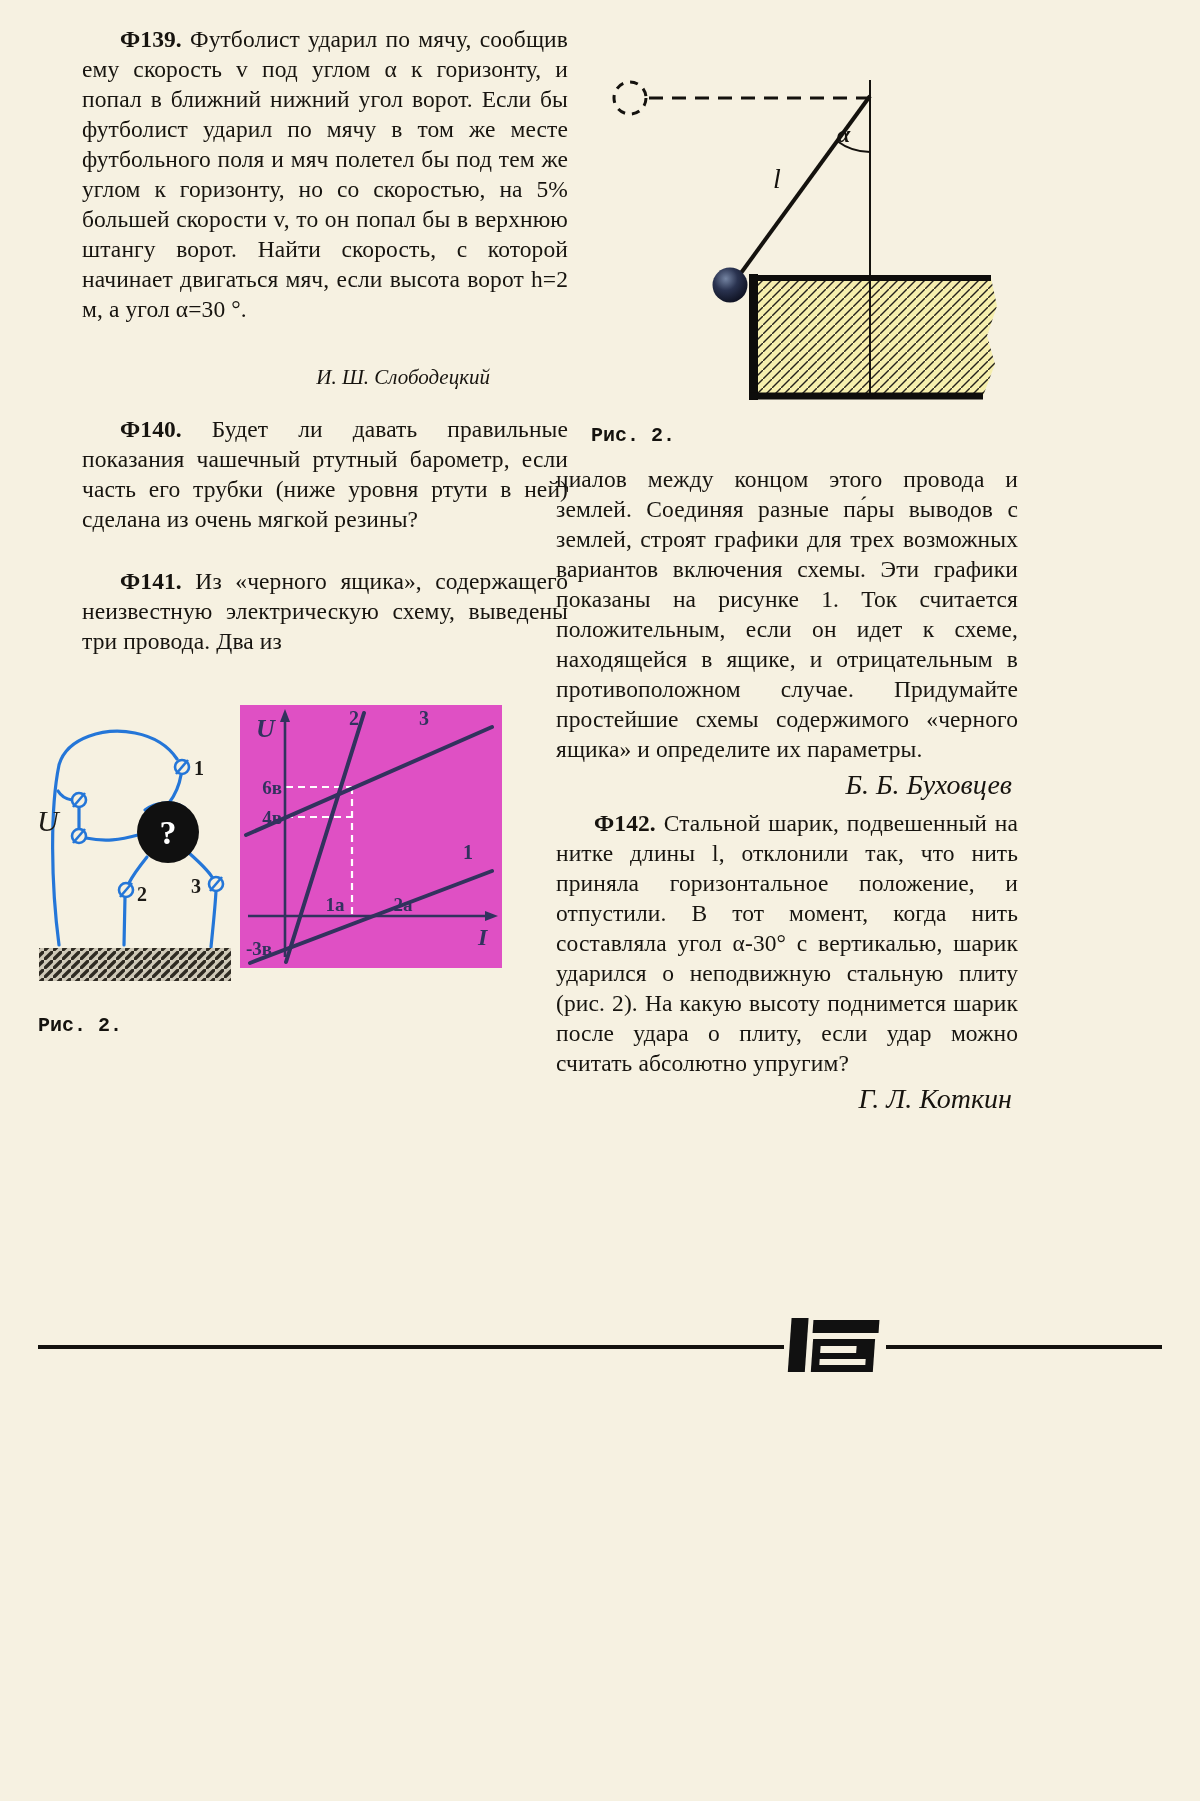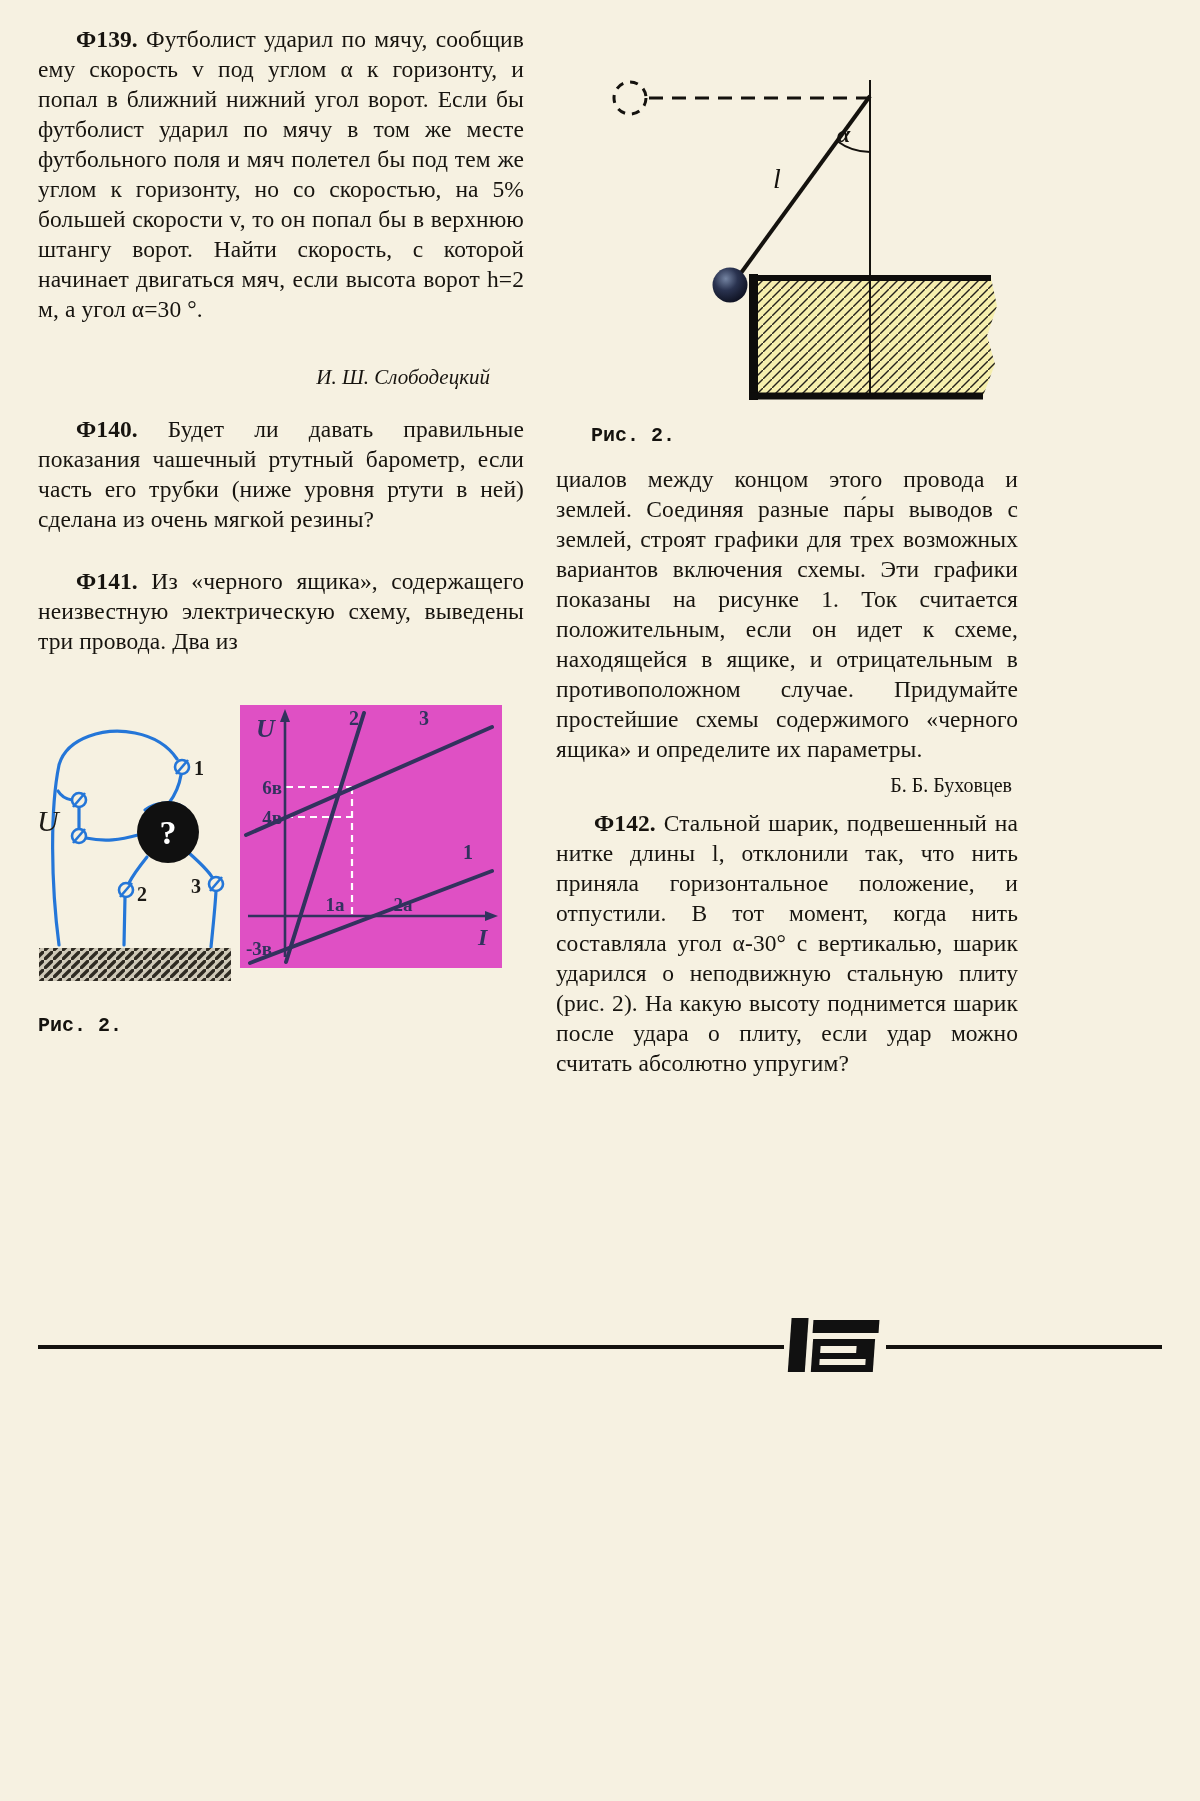--- a/index.html
+++ b/index.html
@@ -5,35 +5,35 @@
   html,body{margin:0;padding:0;background:#e8e4d6;}
   .page{
     position:relative;width:1200px;height:1801px;margin:0 auto;
     background:#f6f1e1;overflow:hidden;
     font-family:"Liberation Serif",serif;color:#17140f;
   }
   .para{
     position:absolute;left:38px;width:486px;text-align:justify;
     font-size:23.5px;line-height:30px;letter-spacing:0.1px;
   }
-  .indent{text-indent:38px;}
+  .indent{text-indent:38px;margin-left:44px;}
   .plabel{font-weight:bold;}
   .author{
     position:absolute;left:38px;width:452px;text-align:right;
     font-style:italic;font-size:21px;line-height:30px;
   }
   .caption{
     position:absolute;font-family:Liberation Mono, monospace;
     font-weight:bold;font-size:20px;color:#14120e;
   }
   .rcol{position:absolute;left:556px;top:464px;width:462px;}
   .fpara{text-align:justify;font-size:23.5px;line-height:30px;margin:0;letter-spacing:0.1px;}
   .fpara.ind{text-indent:38px;}
   .auth{
-    text-align:right;font-size:20px;line-height:30px;
+    text-align:right;font-style:italic;font-size:28px;line-height:30px;
     margin:6px 6px 8px 0;
   }
   .fig{position:absolute;}
   .rule{position:absolute;left:38px;top:1345px;width:1124px;height:4px;background:#14120e;}
   .logo-wrap{position:absolute;left:784px;top:1312px;width:102px;height:68px;background:#f6f1e1;}
   svg text{font-family:"Liberation Serif",serif;}
 </style>
 </head>
 <body>
 
@@ -191,20 +191,21 @@
 
   <div class="caption" style="left:591px;top:424px">Рис. 2.</div>
 
   <div class="rcol">
     <p class="fpara">циалов между концом этого провода и землей. Соединяя разные па́ры выводов с землей, строят графики для трех возможных вариантов включения схемы. Эти графики показаны на рисунке 1. Ток считается положительным, если он идет к схеме, находящейся в ящике, и отрицательным в противоположном случае. Придумайте простейшие схемы содержимого «черного ящика» и определите их параметры.</p>
     <p class="auth">Б. Б. Буховцев</p>
     <p class="fpara ind">
       <span class="plabel">Ф142.</span>
       <span>Стальной шарик, подвешенный на нитке длины l, отклонили так, что нить приняла горизонтальное положение, и отпустили. В тот момент, когда нить составляла угол α-30° с вертикалью, шарик ударился о неподвижную стальную плиту (рис. 2). На какую высоту поднимется шарик после удара о плиту, если удар можно считать абсолютно упругим?</span>
     </p>
+    <p class="auth">Г. Л. Коткин</p>
   </div>
 
   <div class="rule"></div>
   <div class="logo-wrap">
     <svg width="102" height="68" viewBox="0 0 102 68">
       <g transform="skewX(-4)">
         <rect x="8" y="6" width="17" height="54" fill="#111"></rect>
         <rect x="30" y="8" width="66" height="13" fill="#111"></rect>
         <rect x="31" y="27" width="62" height="33" fill="#111"></rect>
         <rect x="39" y="34" width="36" height="7" fill="#f6f1e1"></rect>

